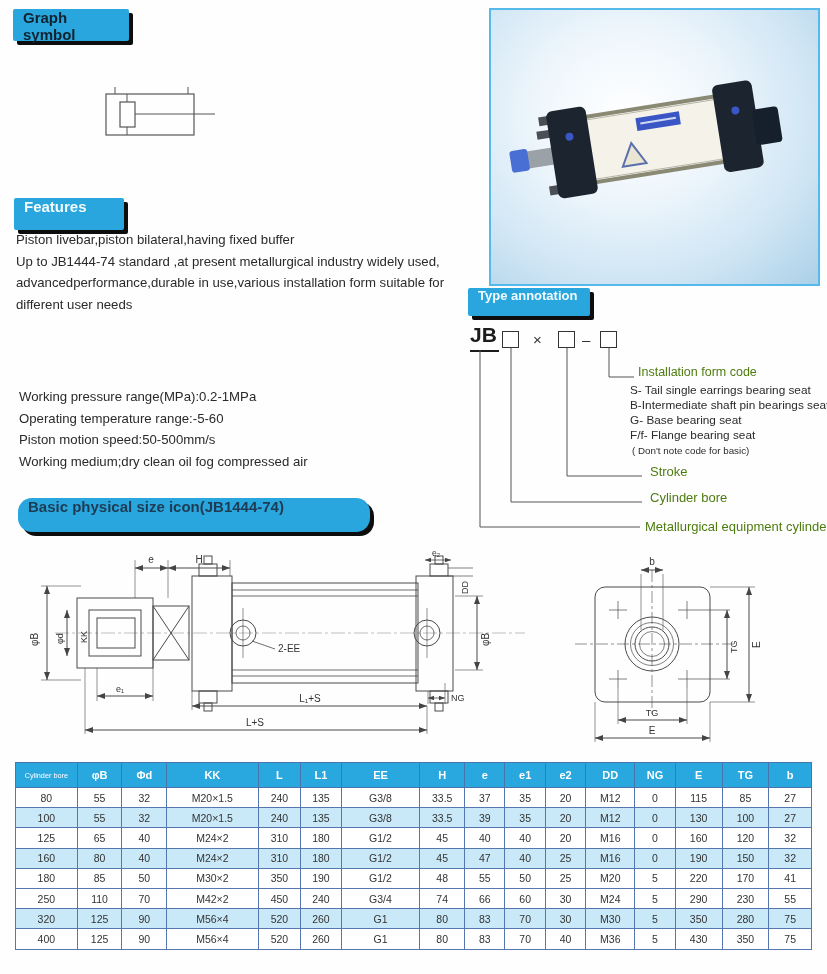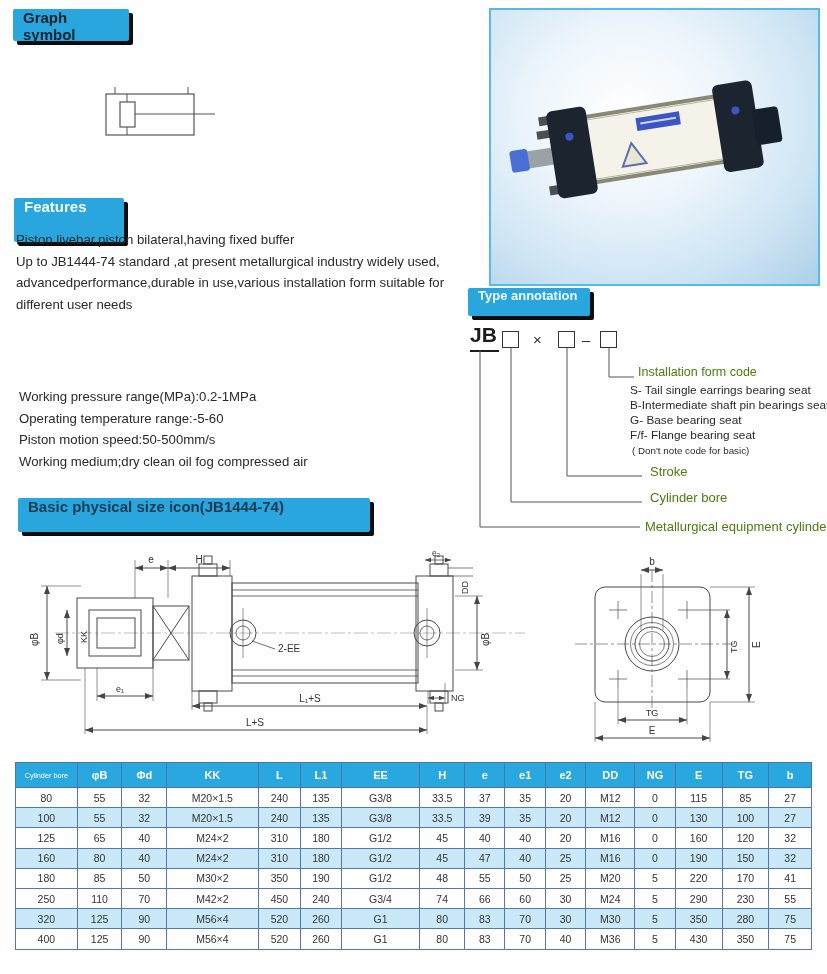--- a/index.html
+++ b/index.html
@@ -67,21 +67,21 @@
         <rect x="264" y="116" width="26" height="36" rx="4" fill="#15202c"></rect>
         <circle cx="80" cy="114" r="4" fill="#3a56c4"></circle>
         <circle cx="248" cy="114" r="4" fill="#3a56c4"></circle>
         <rect x="148" y="106" width="44" height="13" fill="#3a56c4"></rect>
         <line x1="152" y1="112" x2="188" y2="112" stroke="#cfd9f5" stroke-width="2"></line>
         <path d="M128 152 L140 130 L152 152 Z" fill="#eae6d4" stroke="#5a6fae" stroke-width="2"></path>
       </g>
     </svg>
   </div>
 
-  <div class="btn light" style="left:14px; top:198px; width:110px; height:44px; font-size:15px;">
+  <div class="btn light" style="left:14px; top:198px; width:110px; height:32px; font-size:15px;">
     <span>Features</span>
   </div>
   <div class="txtblock" style="left:16px; top:229px;">
     <div>Piston livebar,piston bilateral,having fixed buffer</div>
     <div>Up to JB1444-74 standard ,at present metallurgical industry widely used,</div>
     <div>advancedperformance,durable in use,various installation form suitable for</div>
     <div>different user needs</div>
   </div>
 
   <div class="txtblock" style="left:19px; top:386px;">
@@ -117,21 +117,21 @@
       <div>B-Intermediate shaft pin bearings seat</div>
       <div>G- Base bearing seat</div>
       <div>F/f- Flange bearing seat</div>
       <div>( Don't note code for basic)</div>
     </div>
     <div class="anno-label" style="left:190px; top:184px; font-size:13px;">Stroke</div>
     <div class="anno-label" style="left:190px; top:210px; font-size:13px;">Cylinder bore</div>
     <div class="anno-label" style="left:185px; top:239px; font-size:13px;">Metallurgical equipment cylinder</div>
   </div>
 
-  <div class="btn dark" style="left:18px; top:498px; width:352px; height:34px; font-size:15px; color:#1d3b52;">
+  <div class="btn dark" style="left:18px; top:498px; width:352px; height:34px; font-size:15px; color:#1d3b52;border-radius:14px;">
     <span>Basic physical size icon(JB1444-74)</span>
   </div>
 
   <svg class="drawing" style="left:25px; top:548px;" width="520" height="200" viewBox="0 0 520 200">
     <defs>
       <marker id="arr" markerWidth="9" markerHeight="7" refX="8" refY="3" orient="auto-start-reverse">
         <path d="M0,0 L8,3 L0,6 Z" fill="#444"></path>
       </marker>
     </defs>
     <g stroke="#4a4a4a" fill="none" stroke-width="1">

